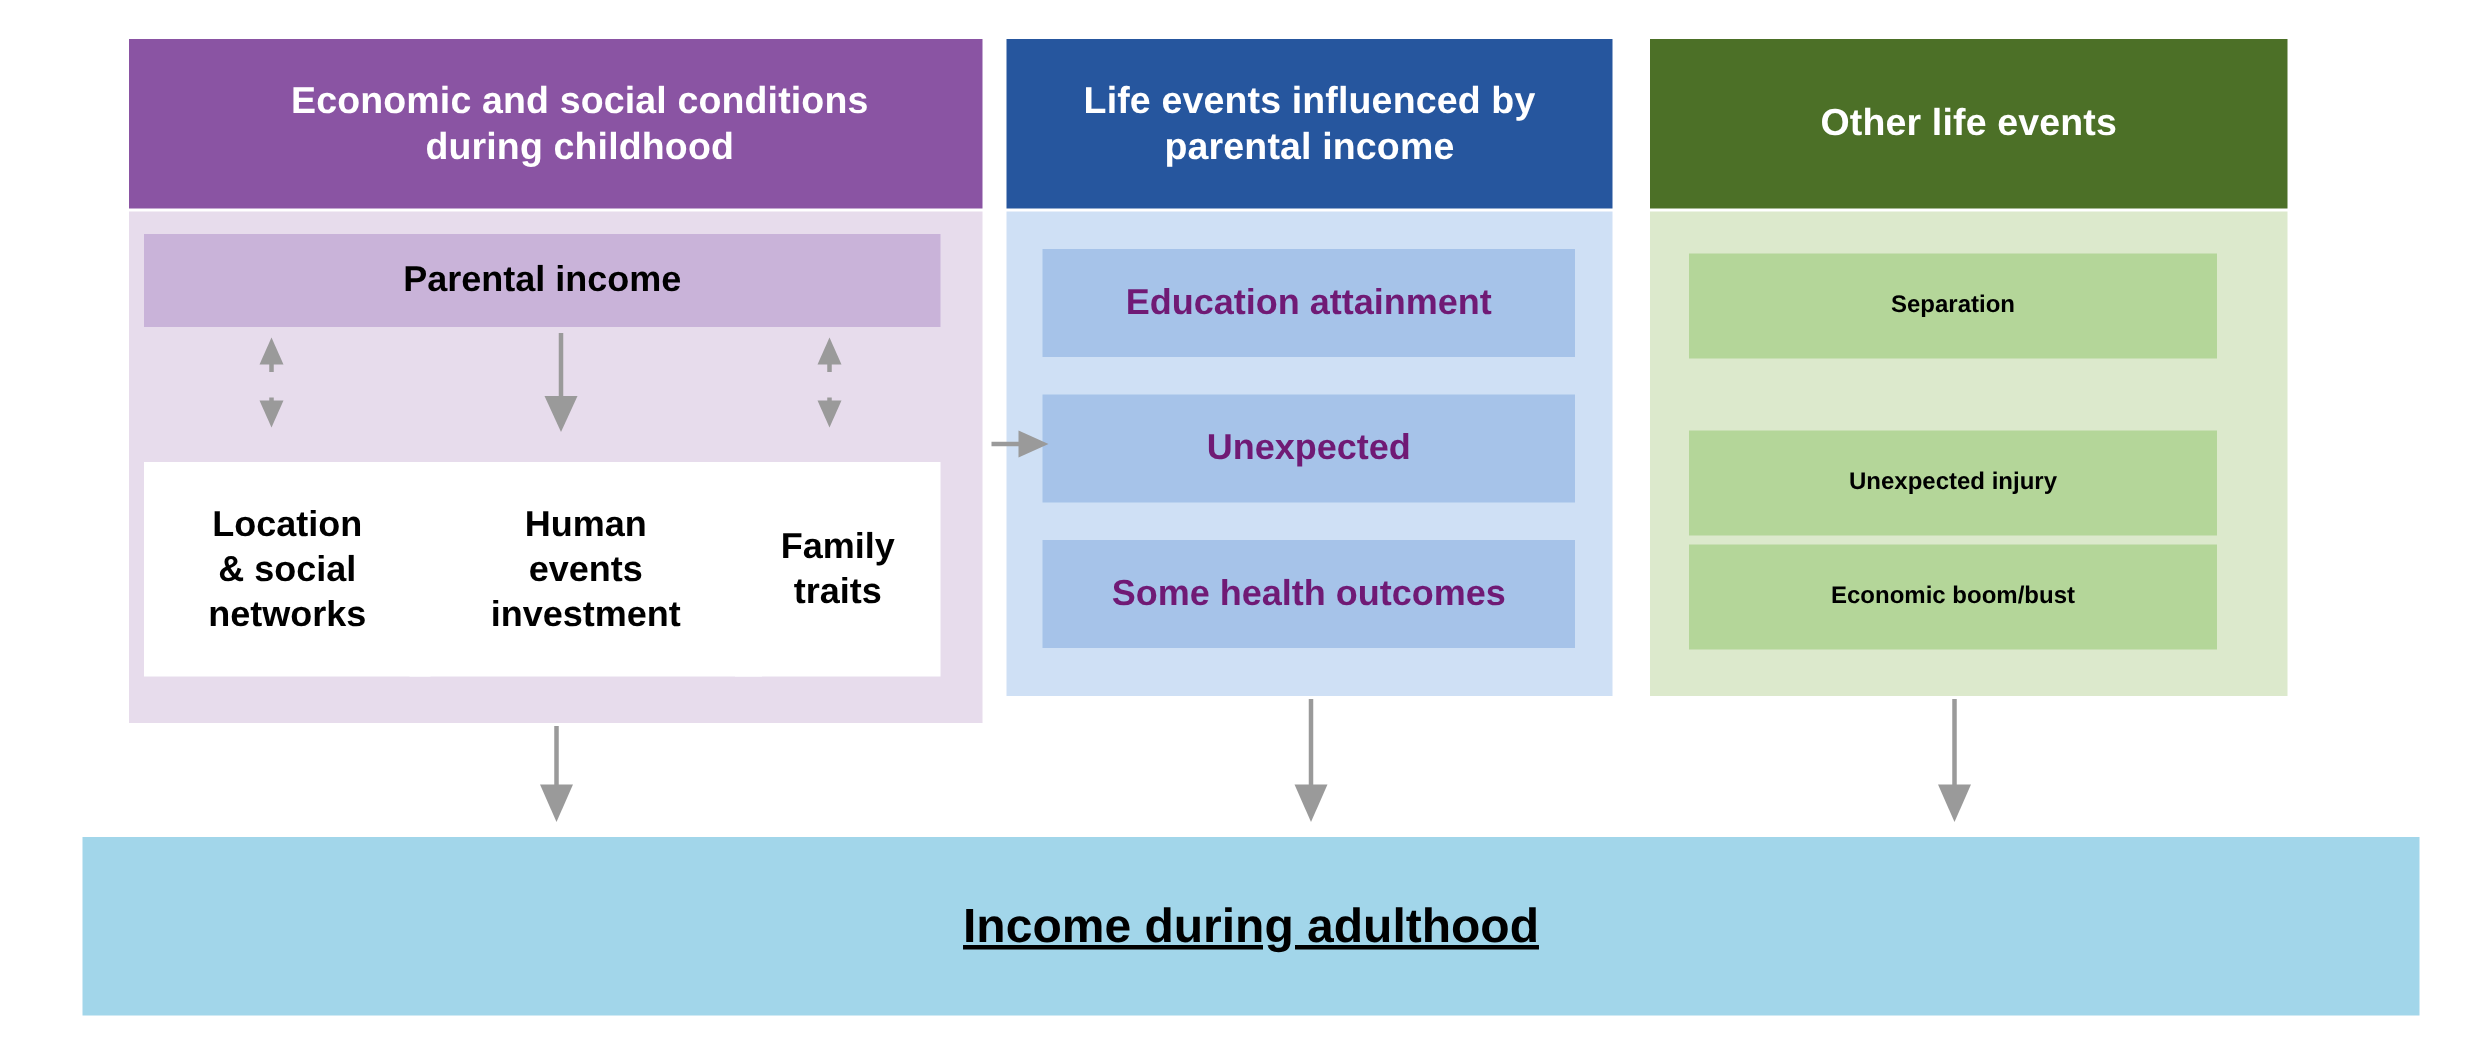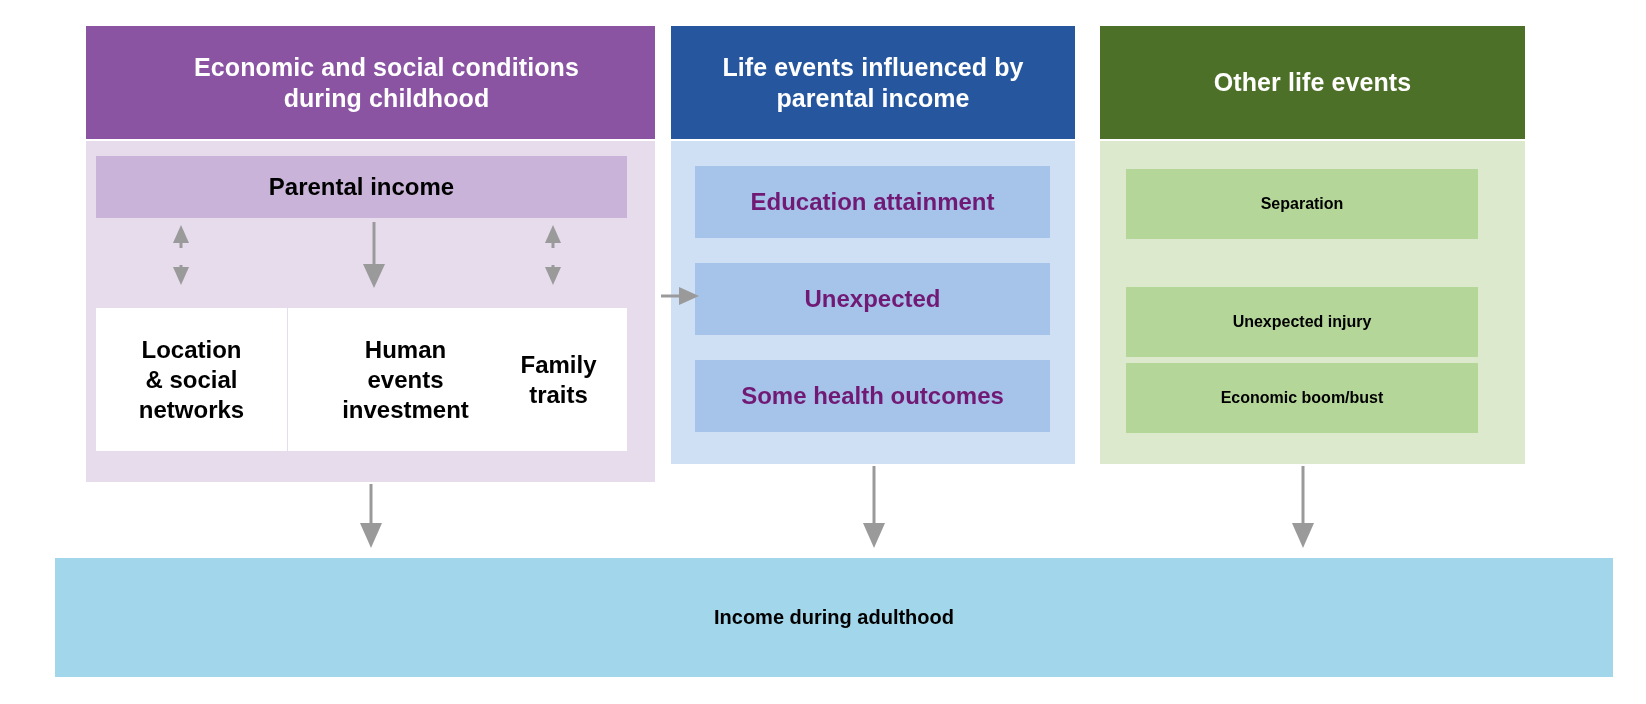--- a/index.html
+++ b/index.html
@@ -33,21 +33,21 @@
     background:#C9B3D9;
     display:flex;align-items:center;justify-content:center;
     font-weight:bold;font-size:24px;color:#000;
   }
   .white-box{
     position:absolute;top:167px;height:143px;background:#ffffff;
     display:flex;align-items:center;justify-content:center;text-align:center;
     font-weight:bold;font-size:24px;line-height:1.25;color:#000;
   }
   #wb-0{left:10px;width:191px;}
-  #wb-1{left:202px;width:235px;}
+  #wb-1{left:187px;width:235px;}
   #wb-2{left:404px;width:137px;}
 
   
   #col-life{left:671px;top:26px;width:404px;height:438px;}
   #col-life .col-header{height:113px;background:#26569E;}
   #col-life .col-body{top:115px;height:323px;background:#CFE0F5;}
   .blue-box{
     position:absolute;left:24px;width:355px;height:72px;background:#A6C3E9;
     display:flex;align-items:center;justify-content:center;text-align:center;
     font-weight:bold;font-size:24px;color:#701a75;
@@ -67,21 +67,21 @@
   }
   #gb-0{top:28px;}
   #gb-1{top:125px;margin-top:21px;}
   #gb-2{top:222px;}
 
   
   #outcome-bar{
     position:absolute;left:55px;top:558px;width:1558px;height:119px;
     background:#A2D6EA;
     display:flex;align-items:center;justify-content:center;
-    font-weight:bold;font-size:20px;color:#000;
+    font-weight:bold;font-size:32px;color:#000;text-decoration:underline;
   }
 
   
   #arrow-layer{position:absolute;left:0;top:0;width:1646px;height:704px;pointer-events:none;}
 </style>
 </head>
 <body>
 
 <div id="stage">
 

